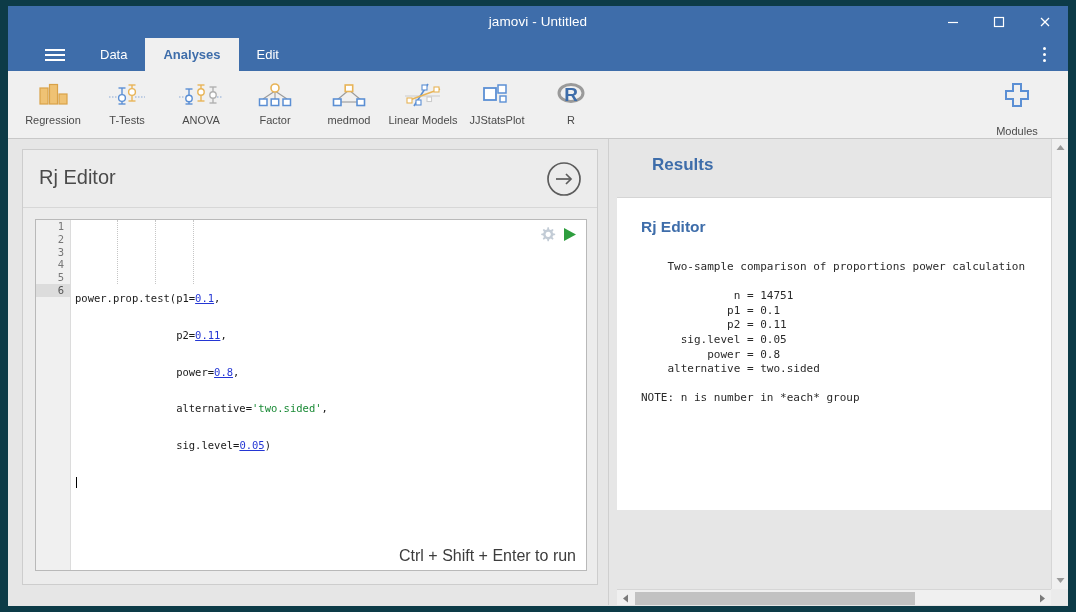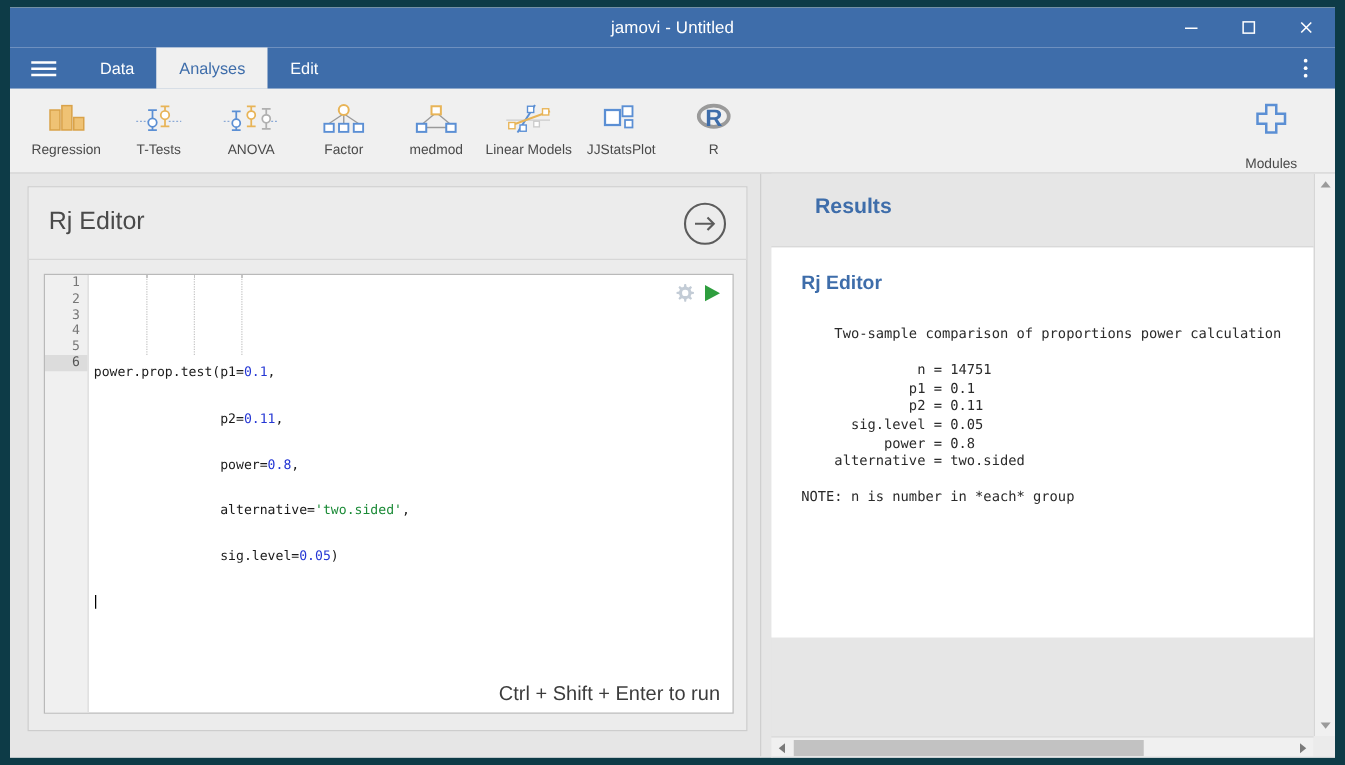--- a/index.html
+++ b/index.html
@@ -63,20 +63,21 @@
   }
   .winbtn svg { display: block; }
 
   
   .tabstrip {
     position: relative;
     height: 33px;
     background: #3e6daa;
     display: flex;
     align-items: stretch;
+    padding-left: 20px;
   }
   .hamburger {
     width: 54px;
     display: flex;
     align-items: center;
     justify-content: center;
     flex-direction: column;
     gap: 3px;
   }
   .hamburger i {
@@ -89,20 +90,21 @@
     padding: 0 18px;
     display: flex;
     align-items: center;
     font-size: 13px;
     color: #ffffff;
     background: transparent;
   }
   .tab.active {
     background: #f0f0f0;
     color: #3e6daa;
+    font-weight: bold;
   }
   .kebab {
     position: absolute;
     right: 10px;
     top: 0;
     height: 33px;
     width: 28px;
     display: flex;
     flex-direction: column;
     align-items: center;
@@ -254,21 +256,21 @@
     font-size: 10.5px;
     color: #1a1a1a;
     white-space: pre;
   }
   .code .cline {
     height: 12.8px;
     line-height: 12.8px;
     padding-left: 3px;
     position: relative;
   }
-  .code .num { color: #2436d4; }
+  .code .num { color: #2436d4; text-decoration: underline; }
   .code .str { color: #1a8a36; }
   .caret {
     display: inline-block;
     width: 1px;
     height: 11px;
     background: #000;
     vertical-align: -2px;
     margin-left: 1px;
   }
   .indent-guide {

